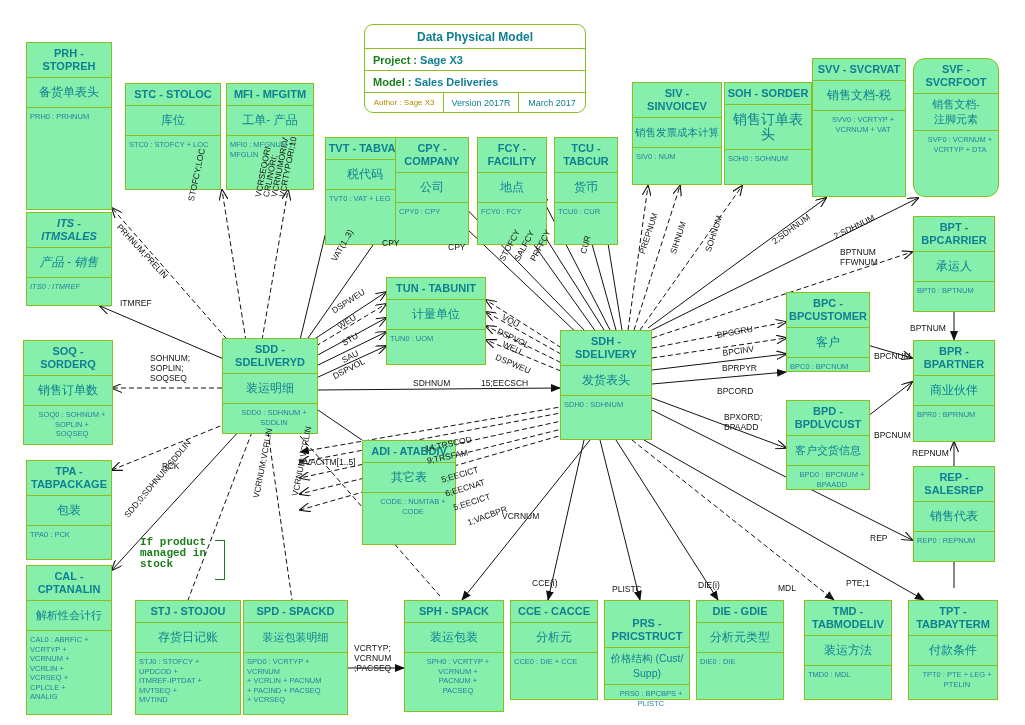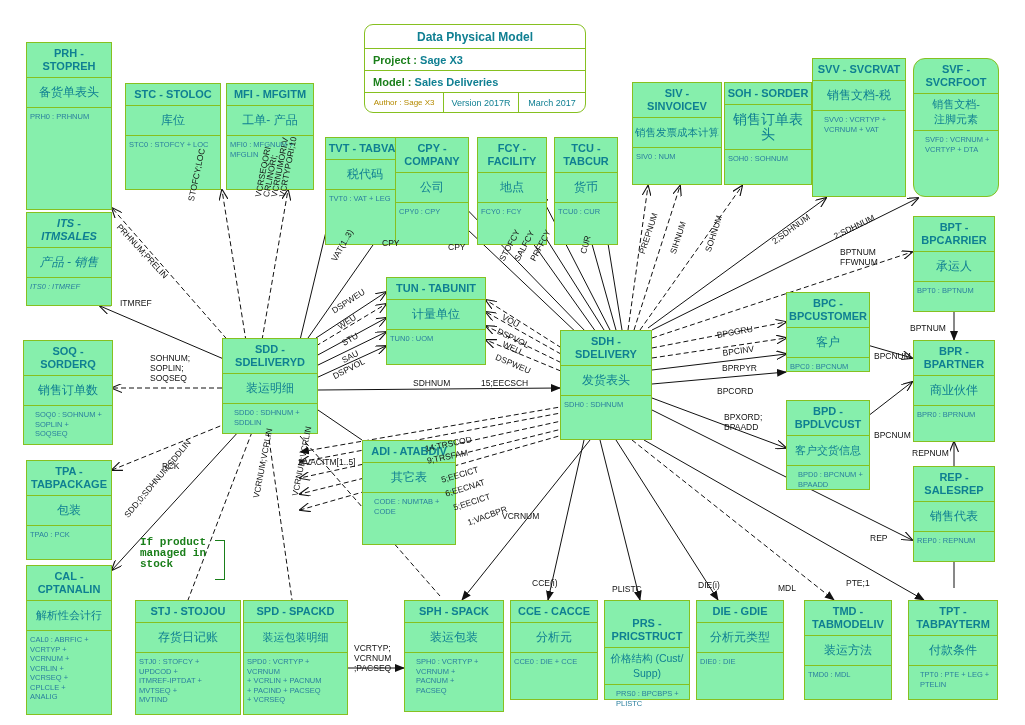--- a/index.html
+++ b/index.html
@@ -7,21 +7,21 @@
   #canvas{position:relative;width:1025px;height:725px;overflow:hidden;background:#fff;}
   svg#wires{position:absolute;left:0;top:0;width:1025px;height:725px;pointer-events:none;}
 
   
   .ent{position:absolute;border:1.6px solid #86c020;background:#86efac;box-sizing:border-box;}
   .ent .hd{border-bottom:1.6px solid #86c020;color:#0f7f92;font-weight:bold;font-size:11px;
            text-align:center;padding:4px 2px;line-height:13px;}
   .ent .cn{border-bottom:1.6px solid #86c020;color:#0f7f92;font-size:12px;text-align:center;
            padding:7px 2px;line-height:15px;}
   .ent .ky{color:#2a7f9e;font-size:7.5px;padding:4px 3px;line-height:9.5px;text-align:left;}
-  .ent .ky.ctr{text-align:left;padding-left:11px;}
+  .ent .ky.ctr{text-align:center;padding-left:11px;}
 
   
   #titleblock{position:absolute;left:364px;top:24px;width:222px;height:89px;
      border:1.6px solid #86c020;border-radius:9px;box-sizing:border-box;background:#fff;overflow:hidden;}
   #titleblock .tbrow{border-bottom:1.4px solid #86c020;box-sizing:border-box;}
   #titleblock .tb1{height:24px;line-height:24px;text-align:center;color:#0f7f92;font-weight:bold;font-size:12px;}
   #titleblock .tb2,#titleblock .tb3{height:22px;line-height:22px;color:#1a7f1a;font-weight:bold;font-size:11px;padding-left:8px;}
   #titleblock .tb2 .v,#titleblock .tb3 .v{color:#0f7f92;}
   #titleblock .tb4{height:19px;display:flex;}
   #titleblock .tb4 div{font-size:8px;color:#0f7f92;display:flex;align-items:center;justify-content:center;

